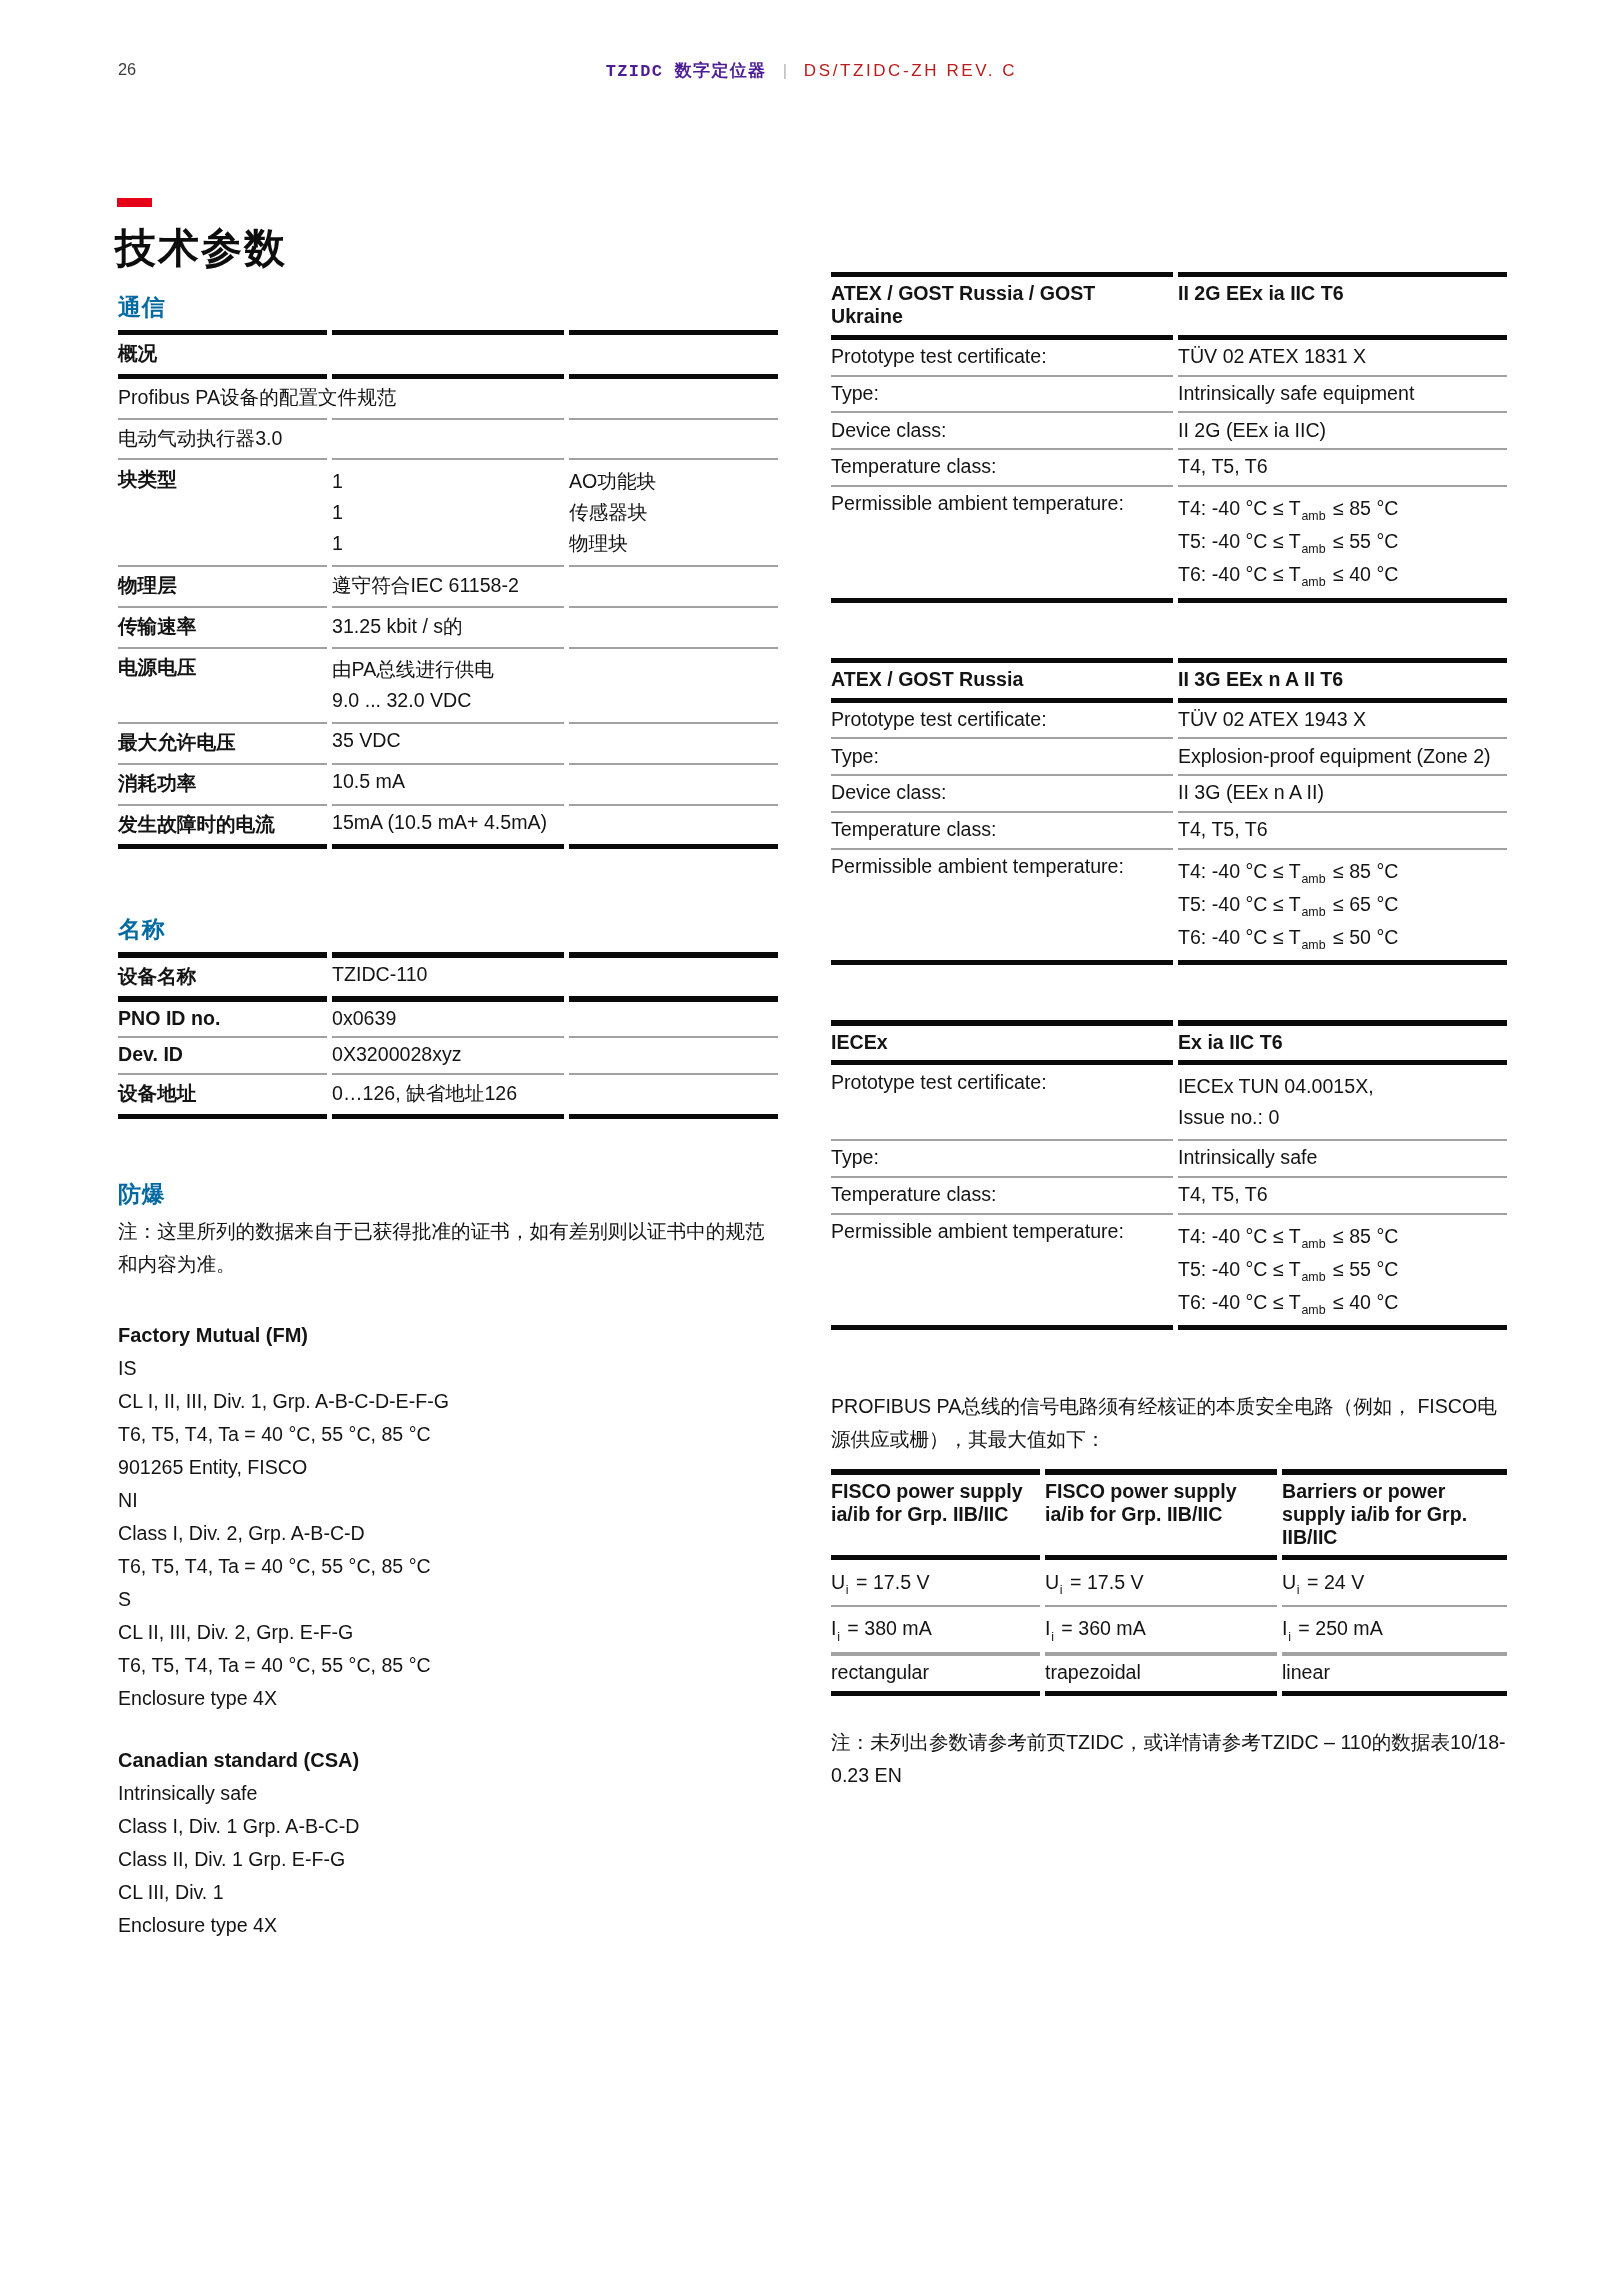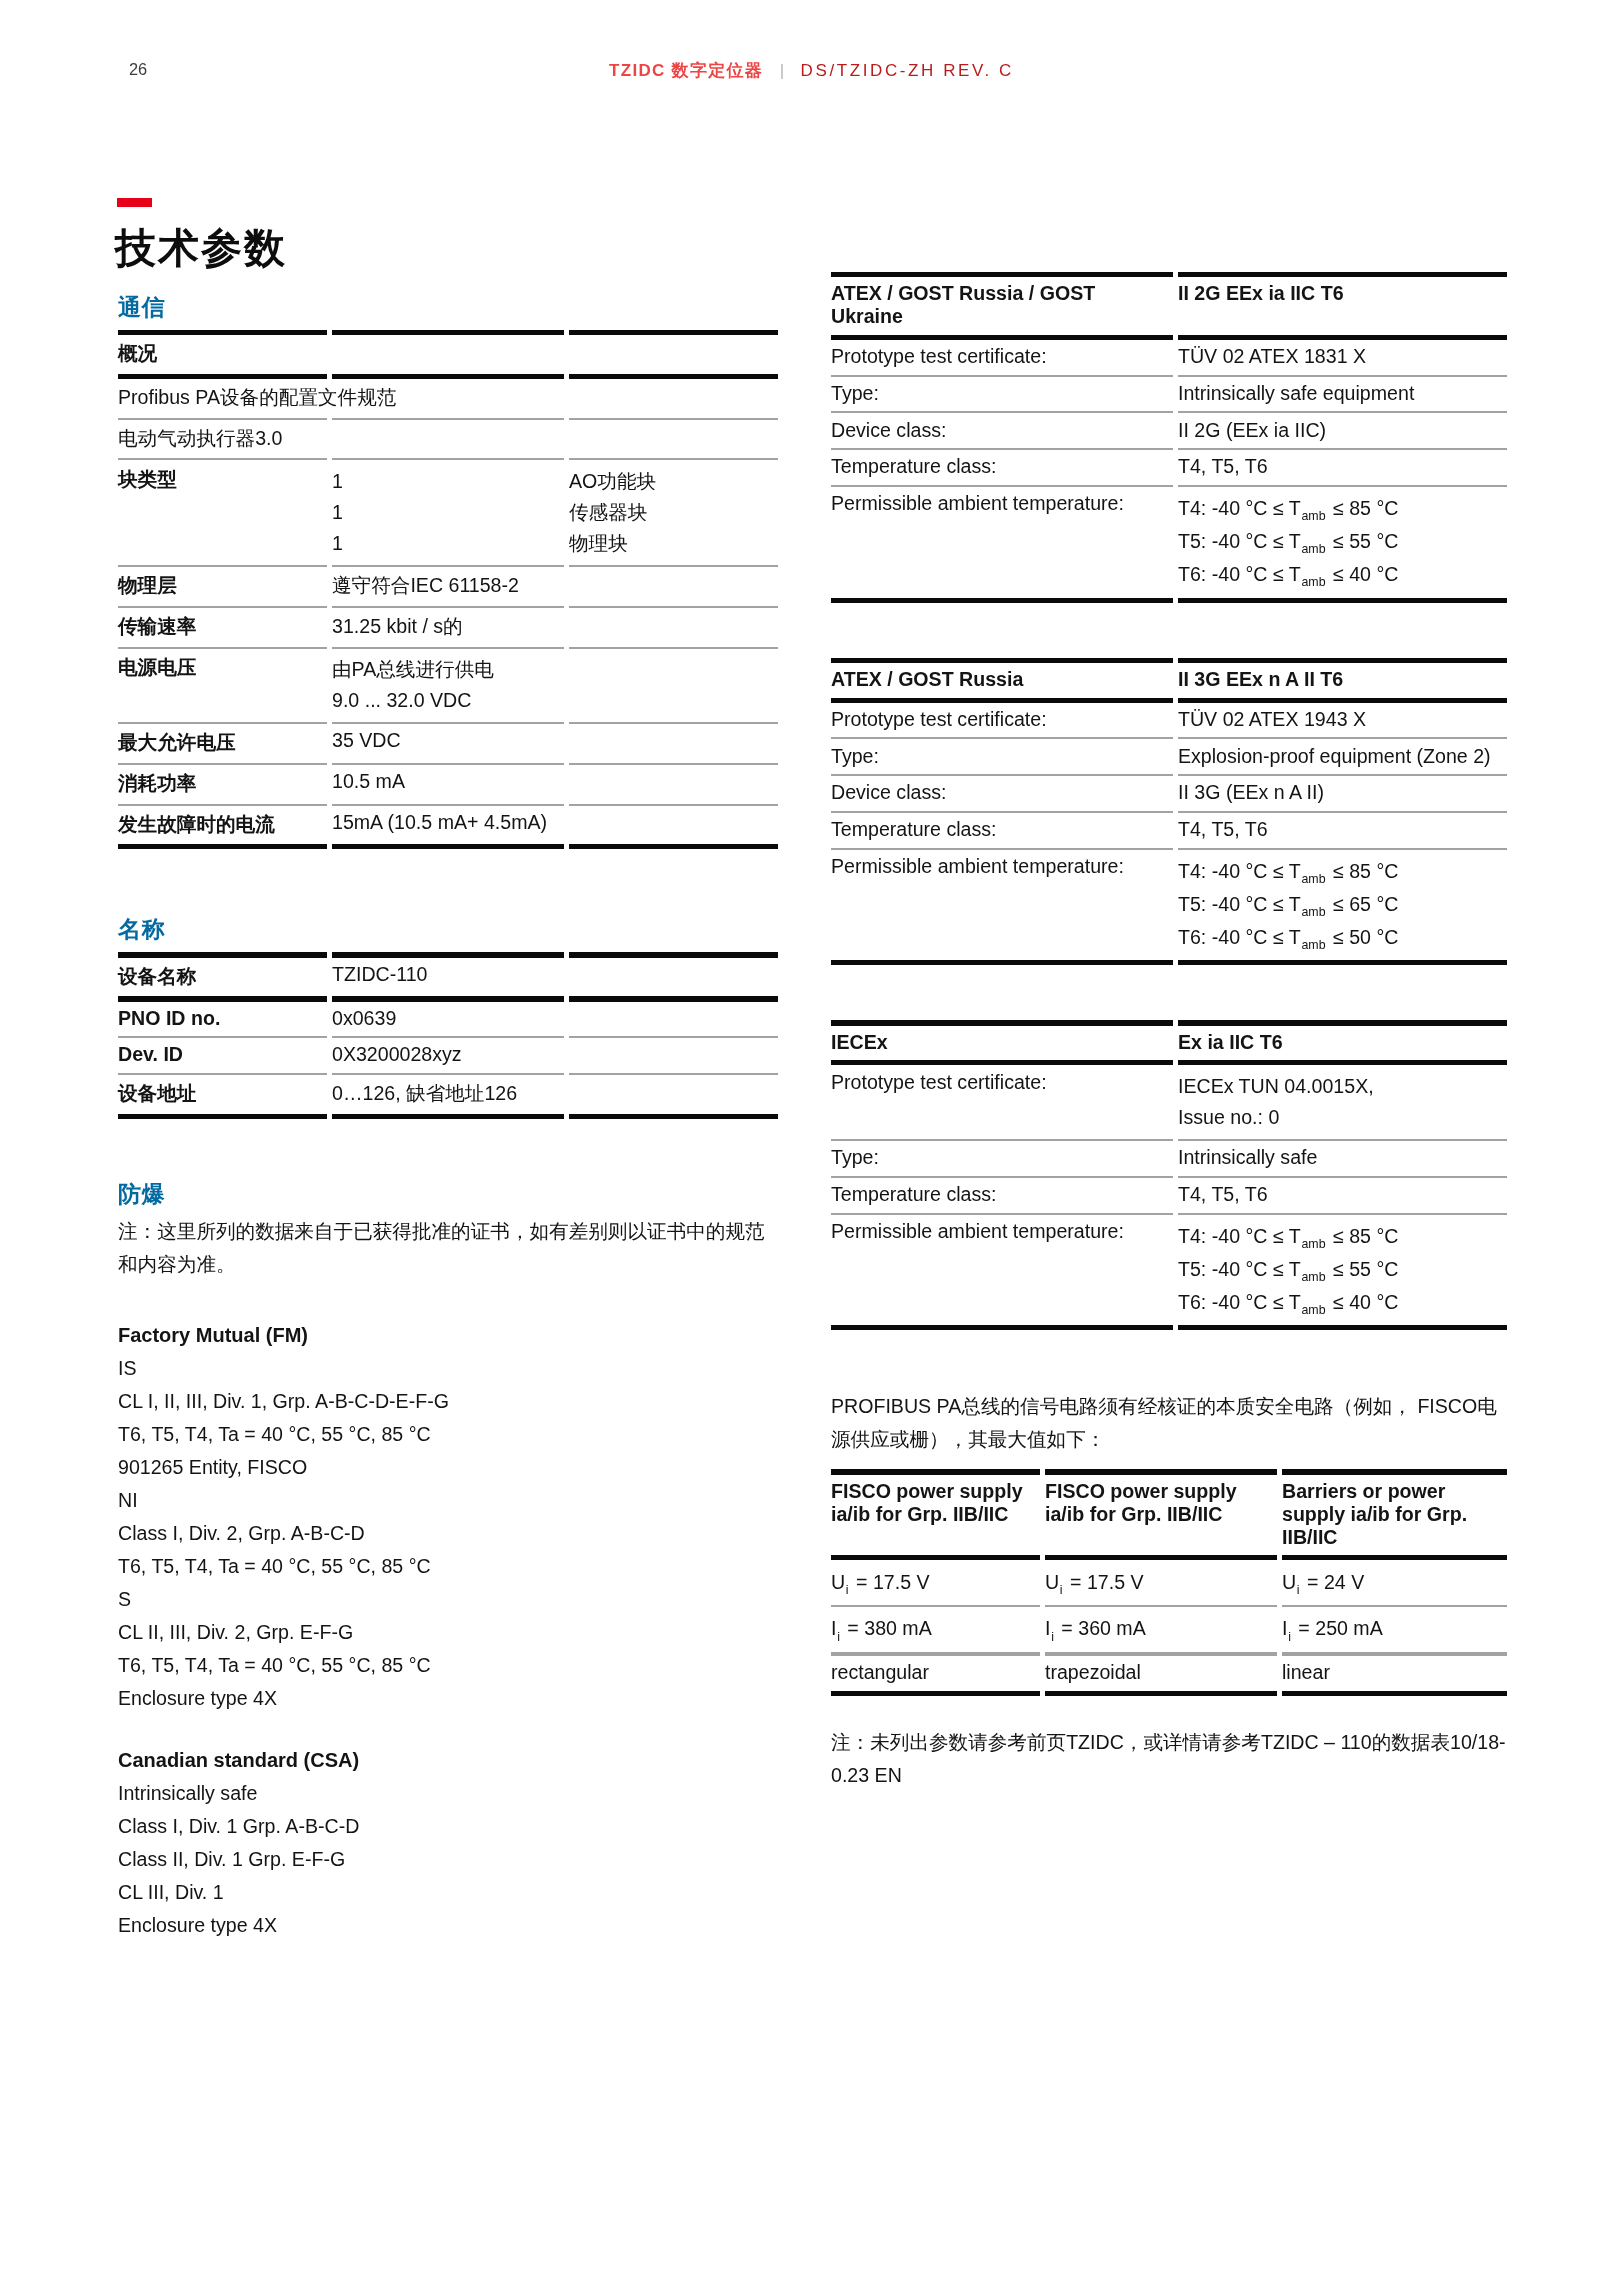--- a/index.html
+++ b/index.html
@@ -5,23 +5,23 @@
   * { margin:0; padding:0; box-sizing:border-box; }
   html,body { background:#ffffff; }
   body {
     width:1623px; height:2295px; position:relative;
     font-family:"Liberation Sans","DejaVu Sans",sans-serif;
     color:#141414; font-size:19.6px;
   }
   .page { position:absolute; inset:0; background:#fff; }
 
   
-  .page-num { position:absolute; left:129px; top:60px; font-size:16.4px; color:#3c3c3c; }
+  .page-num { position:absolute; left:118px; top:60px; font-size:16.4px; color:#3c3c3c; }
   .doc-header { position:absolute; top:59px; left:0; width:100%; text-align:center; font-size:17px; white-space:nowrap; }
-  .doc-header .prod { font-weight:700; letter-spacing:1.3px; color:#ef4444; }
+  .doc-header .prod { font-weight:700; letter-spacing:1.3px; color:#4c1d95;font-family:Liberation Mono, monospace; }
   .doc-header .sep { color:#b5b5b5; margin:0 11.8px; font-weight:400; }
   .doc-header .ref { color:#b91c1c; letter-spacing:2.6px; }
 
   
   .accent-dash { position:absolute; left:117px; top:198px; width:35px; height:8.5px; background:#e60018; }
   .page-title { position:absolute; left:115px; top:221px; font-size:41px; font-weight:700; letter-spacing:2px; color:#0d0d0d; }
 
   
   .col-left  { position:absolute; left:118px;  top:292px; width:660px; }
   .col-right { position:absolute; left:831px; top:272px; width:676px; }

